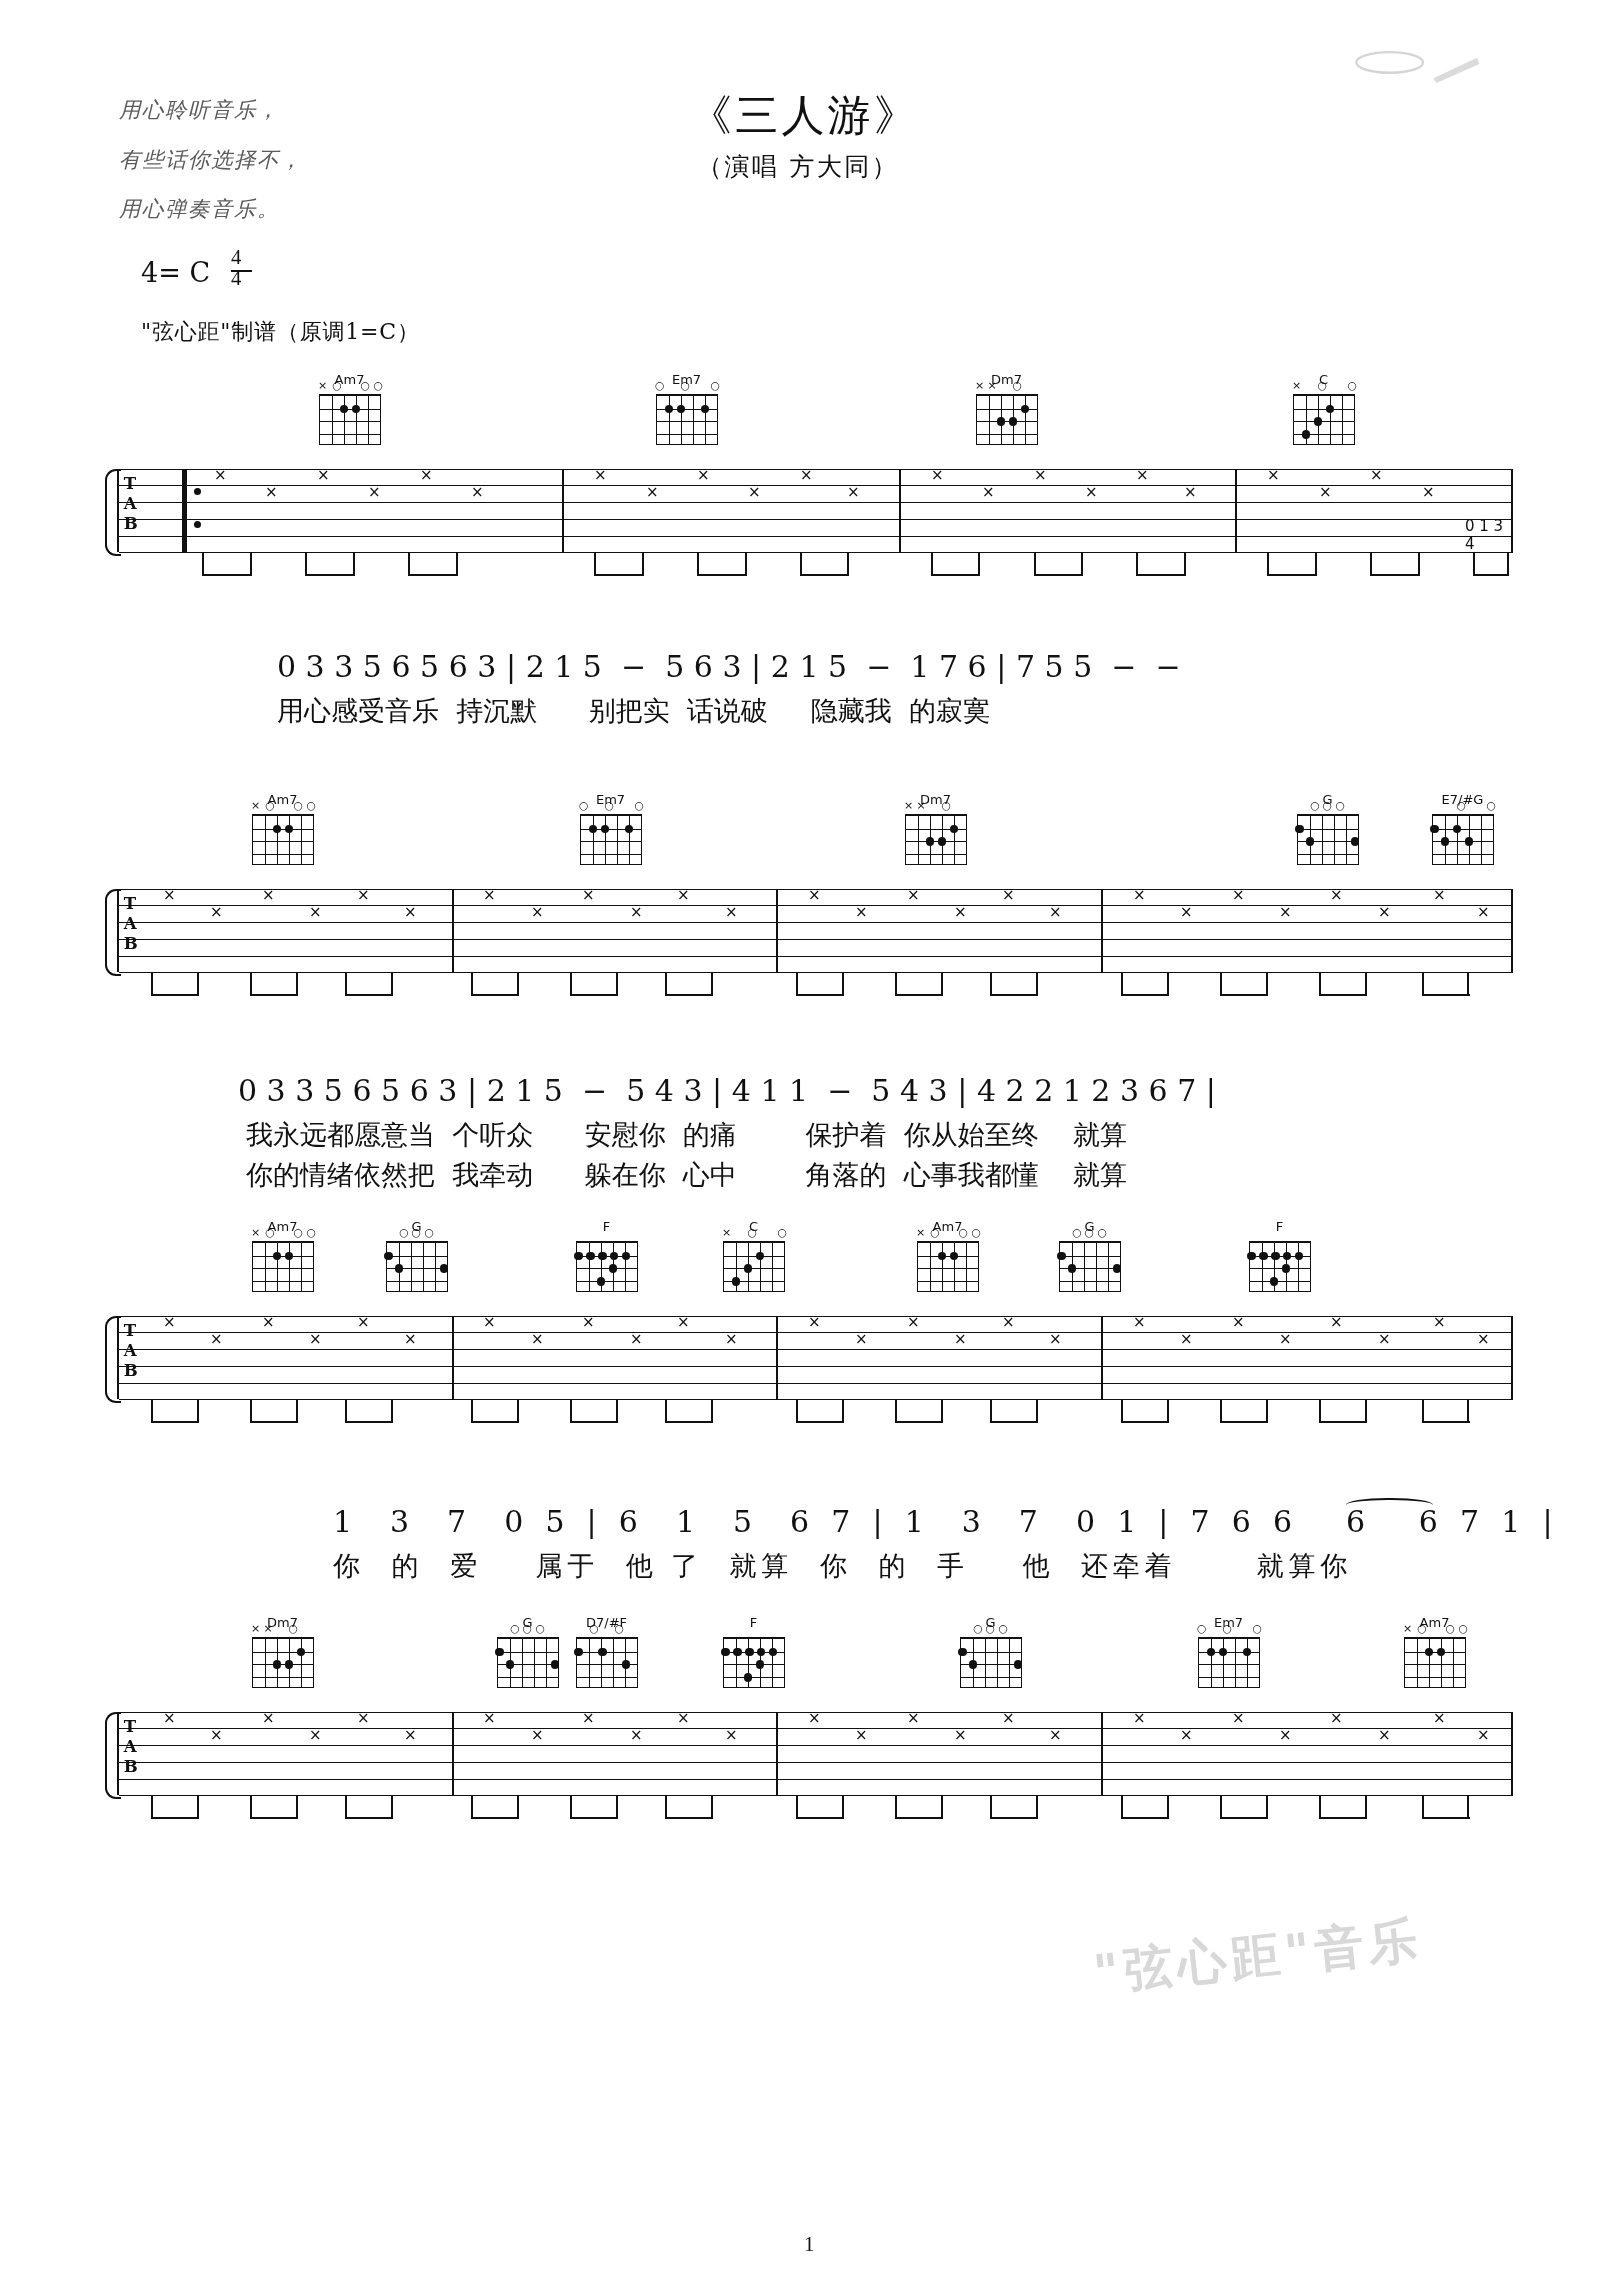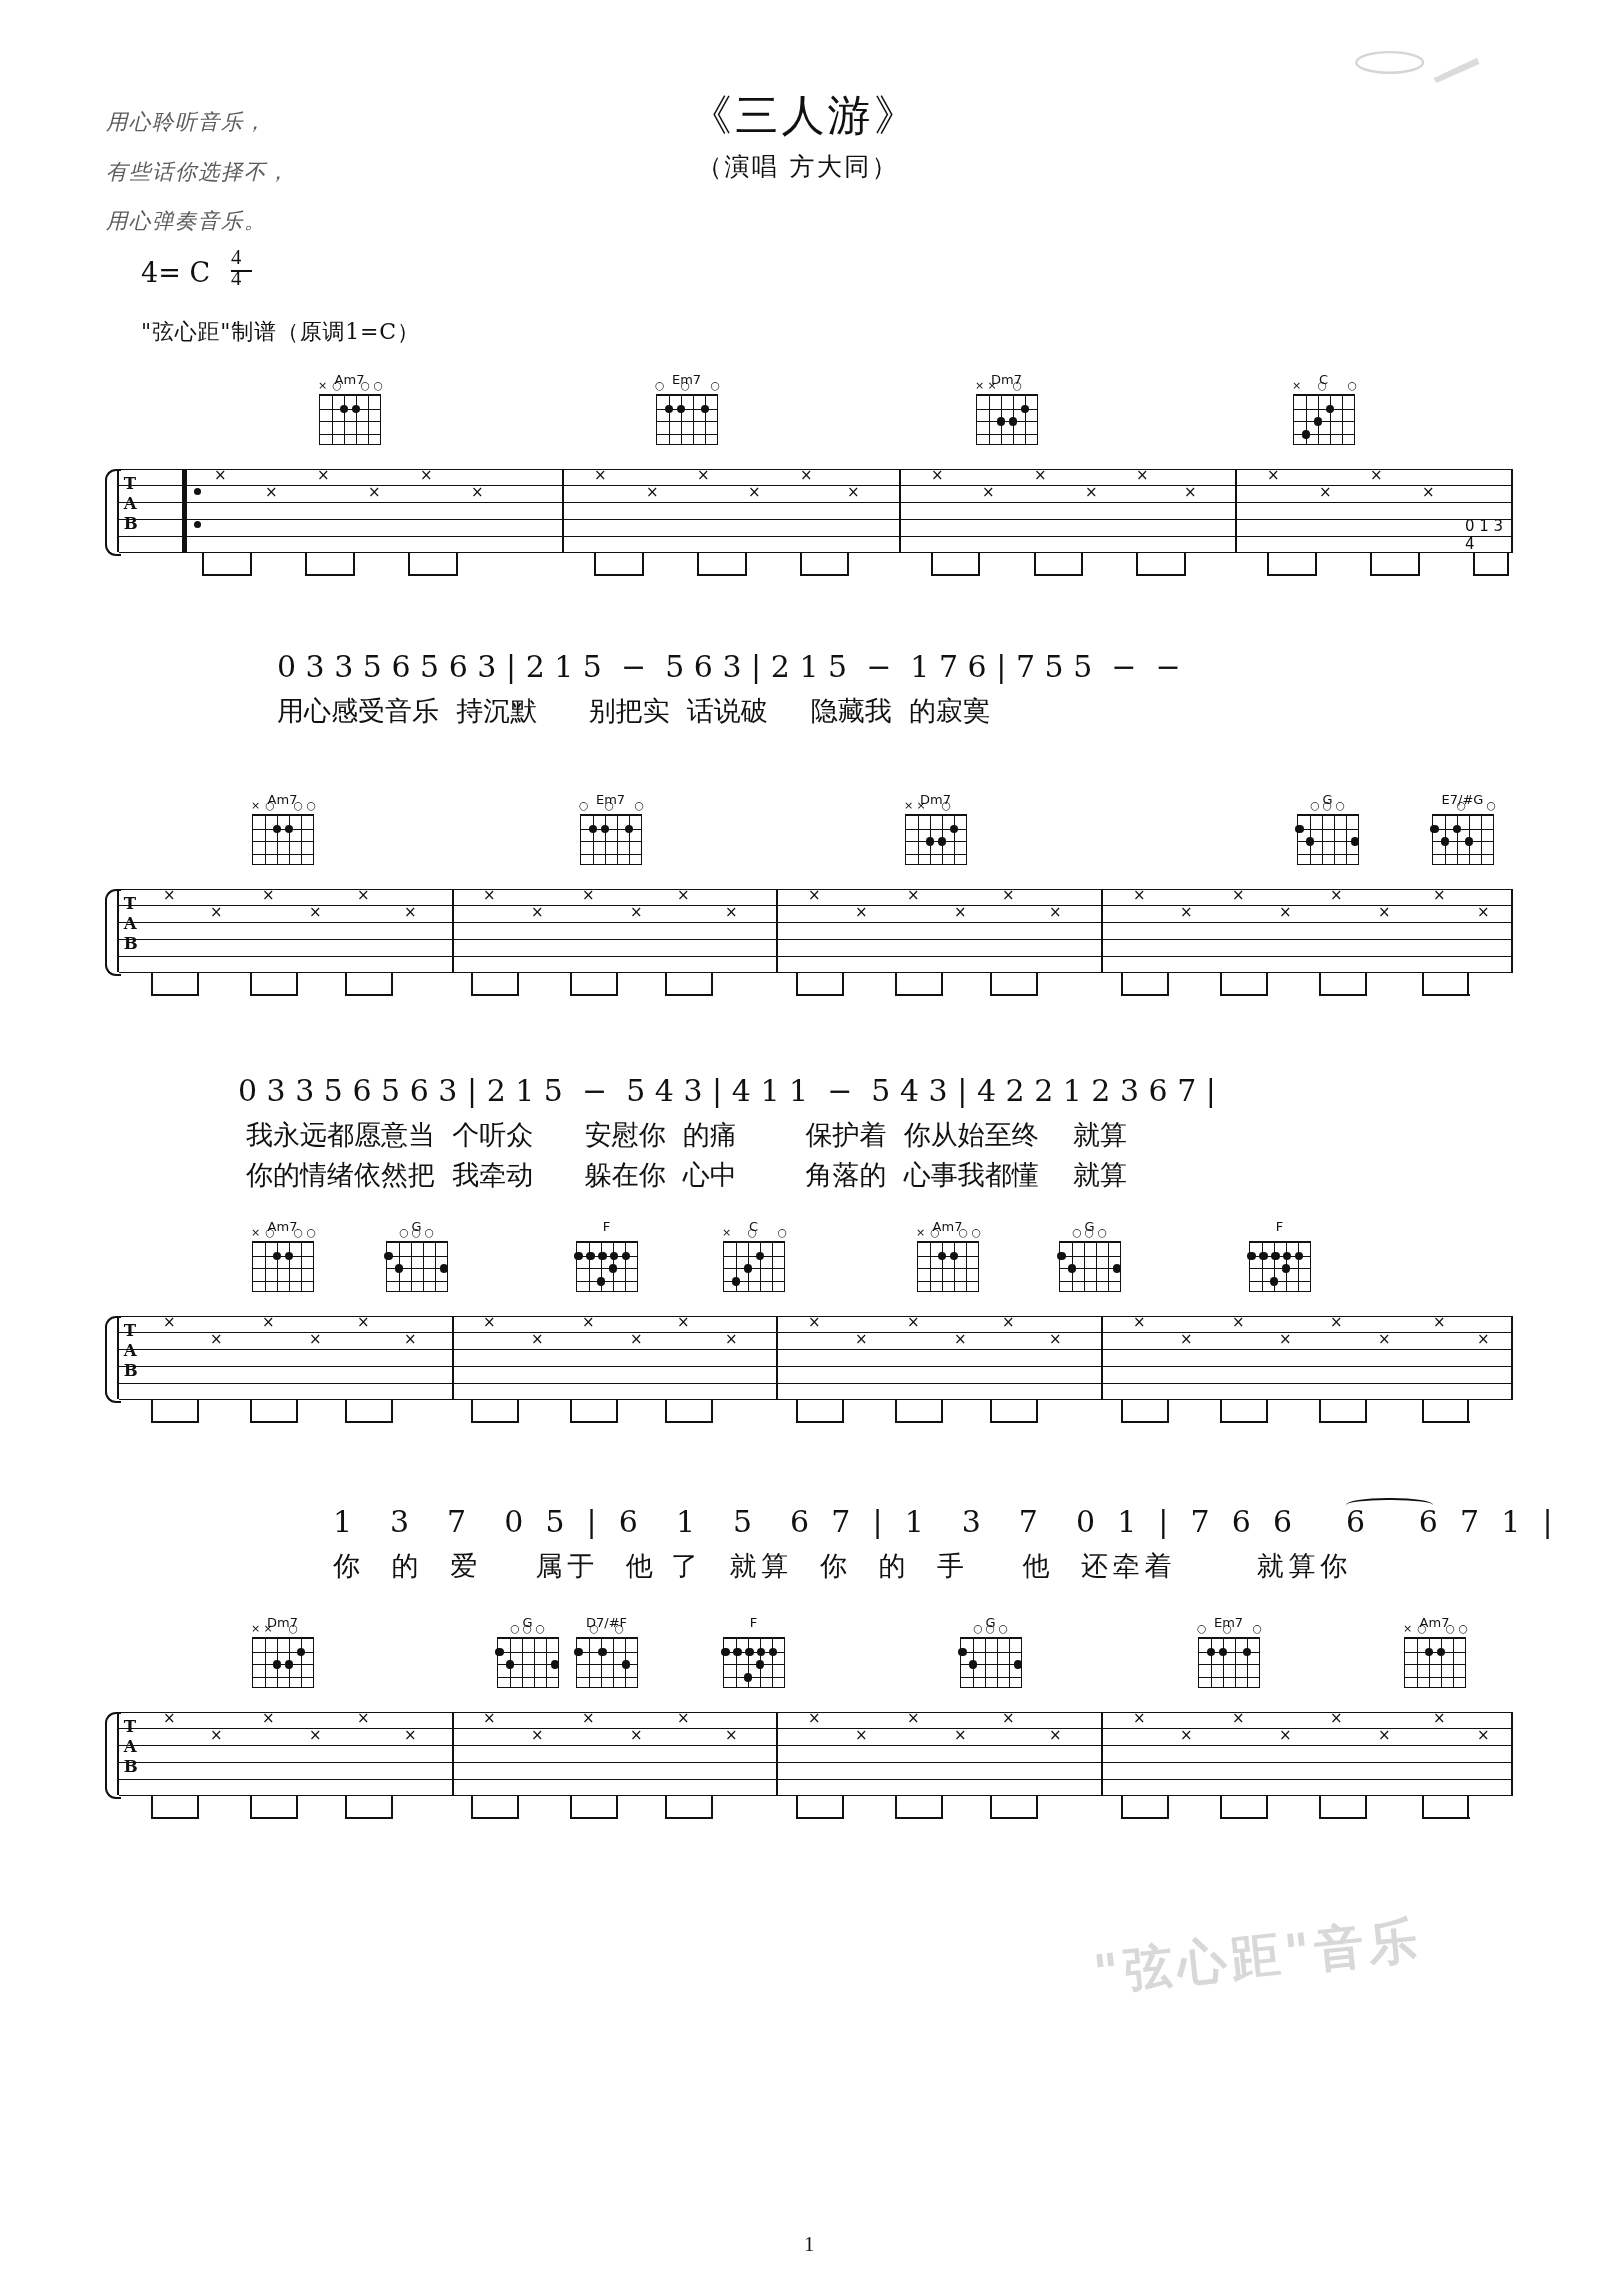--- a/index.html
+++ b/index.html
@@ -7,21 +7,21 @@
     width:1623px;height:2295px;
     background:#ffffff;
     font-family:"Liberation Serif", serif;
     color:#111;
     position:relative;
     overflow:hidden;
   }
   .sheet{position:absolute;inset:0;}
 
   
-  .motto{position:absolute;left:106px;top:95px;font-family:Liberation Serif, serif;margin-top:12px;}
+  .motto{position:absolute;left:119px;top:95px;font-family:Liberation Serif, serif;}
   .motto div{font-size:21.4px;color:#5b5b5b;letter-spacing:1.6px;margin-bottom:20.6px;font-style:italic;}
 
   .title{position:absolute;left:689px;top:87px;font-size:43px;letter-spacing:3.2px;font-family:"DejaVu Serif",serif;}
   .subtitle{position:absolute;left:697px;top:150px;font-size:25px;letter-spacing:2.4px;font-family:"DejaVu Serif",serif;}
 
   .keyline{position:absolute;left:141px;top:257px;font-size:27px;font-family:"DejaVu Serif",serif;}
   .meter{position:absolute;left:231px;top:247px;font-size:20.6px;text-align:center;line-height:1.0;}
   .meter .num{display:block;}
   .meter .bar{display:block;width:20.6px;height:1.6px;background:#111;margin:2.4px 0;}
   .credit{position:absolute;left:141px;top:317px;font-size:22px;font-family:"DejaVu Serif",serif;letter-spacing:0.8px;}

